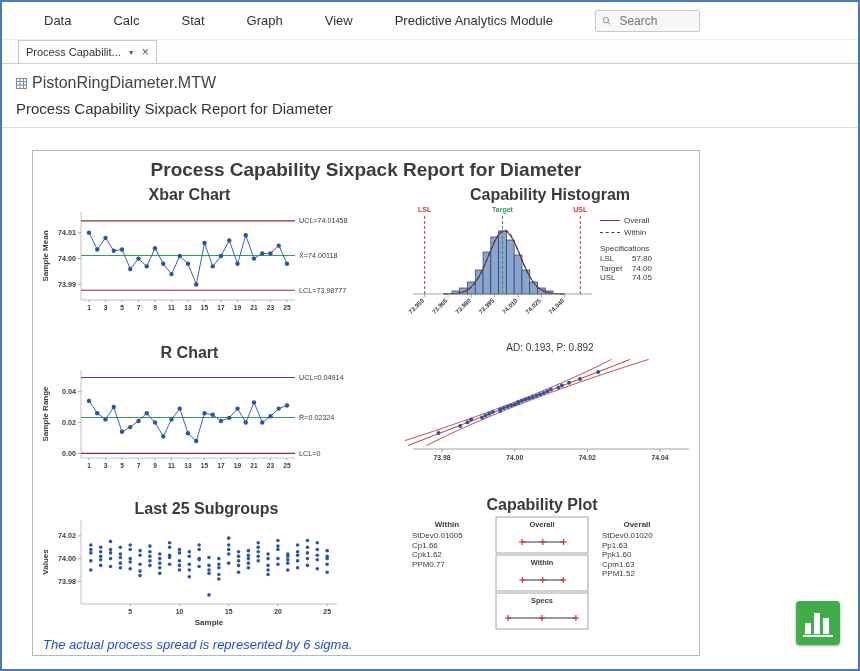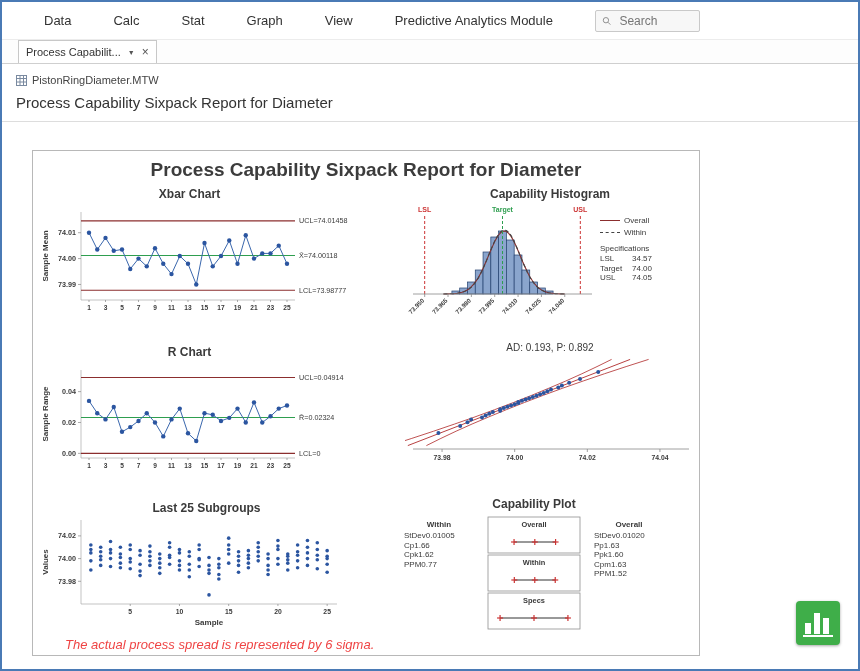--- a/index.html
+++ b/index.html
@@ -18,38 +18,38 @@
               color:#c2410c;margin-left:6px;width:100%;font-family:"Liberation Sans",sans-serif;}
   
   .tabbar{height:23px;border-bottom:1px solid #cfcfcf;display:flex;align-items:flex-end;
           padding-left:16px;background:#fdfdfd;}
   .tab{height:22px;display:flex;align-items:center;padding:0 7px;gap:7px;
        border:1px solid #c8c8c8;border-bottom:none;background:#fff;font-size:11px;color:#333;}
   .tab-caret{font-size:7px;color:#555;}
   .tab-close{font-size:12px;color:#555;line-height:10px;}
   
   .content{padding:6px 14px 0;}
-  .ws-row{display:flex;align-items:center;gap:5px;font-size:11px;color:#444;margin-top:4px;}
+  .ws-row{display:flex;align-items:center;gap:5px;font-size:16px;color:#444;margin-top:4px;}
   .page-head{font-size:15px;font-weight:normal;color:#333;margin:8px 0 10px;}
   .divider{border:none;border-top:1px solid #ddd;margin:4px -14px 0;}
   
   .report{position:absolute;left:30px;top:148px;width:666px;height:504px;
           border:1px solid #b8b8b8;background:#fff;overflow:hidden;}
   .report-title{text-align:center;font-size:19px;font-weight:bold;color:#3c3c3c;margin-top:8px;}
   .cell{position:absolute;}
   #cell-xbar{left:6px;top:36px;width:335px;height:154px;}
   #cell-hist{left:372px;top:36px;width:290px;height:154px;}
   #cell-rchart{left:6px;top:194px;width:335px;height:154px;}
   #cell-prob{left:372px;top:192px;width:290px;height:152px;}
   #cell-last25{left:6px;top:350px;width:335px;height:146px;}
-  #cell-capplot{left:356px;top:346px;width:290px;height:146px;}
-  .chart-title{font-size:12px;font-weight:bold;color:#3a3a3a;text-align:center;height:15px;line-height:15px;}
+  #cell-capplot{left:364px;top:346px;width:290px;height:146px;}
+  .chart-title{font-size:16px;font-weight:bold;color:#3a3a3a;text-align:center;height:15px;line-height:15px;}
   .shift-left{padding-right:34px;}
   .chart-sub{font-size:10px;text-align:center;color:#3a3a3a;height:10px;line-height:10px;}
-  .report-footer{position:absolute;left:10px;bottom:3px;font-style:italic;font-size:13px;color:#ef4444;margin-left:22px;}
+  .report-footer{position:absolute;left:10px;bottom:3px;font-style:italic;font-size:13px;color:#1d4ed8;}
   
   .hist-flex{display:flex;}
   .hist-side{width:92px;padding-top:14px;font-size:8px;color:#3a3a3a;}
   .leg-row{display:flex;align-items:center;gap:4px;margin-bottom:3px;}
   .leg-line{width:20px;height:0;border-top:1.6px solid var(--maroon,#8b2e2e);}
   .leg-line.dashed{border-top:1.6px dashed #444;}
   .spec-title{margin:7px 0 1px;}
   .spec-row{display:flex;line-height:9.5px;}
   .spec-row .sl{width:32px;}
   
@@ -228,21 +228,21 @@
             <span class="leg-line"></span>
             <span>Overall</span>
           </div>
           <div class="leg-row">
             <span class="leg-line dashed"></span>
             <span>Within</span>
           </div>
           <div class="spec-title">Specifications</div>
           <div class="spec-row">
             <span class="sl">LSL</span>
-            <span>34.57</span>
+            <span>57.80</span>
           </div>
           <div class="spec-row">
             <span class="sl">Target</span>
             <span>74.00</span>
           </div>
           <div class="spec-row">
             <span class="sl">USL</span>
             <span>74.05</span>
           </div>
         </div>

